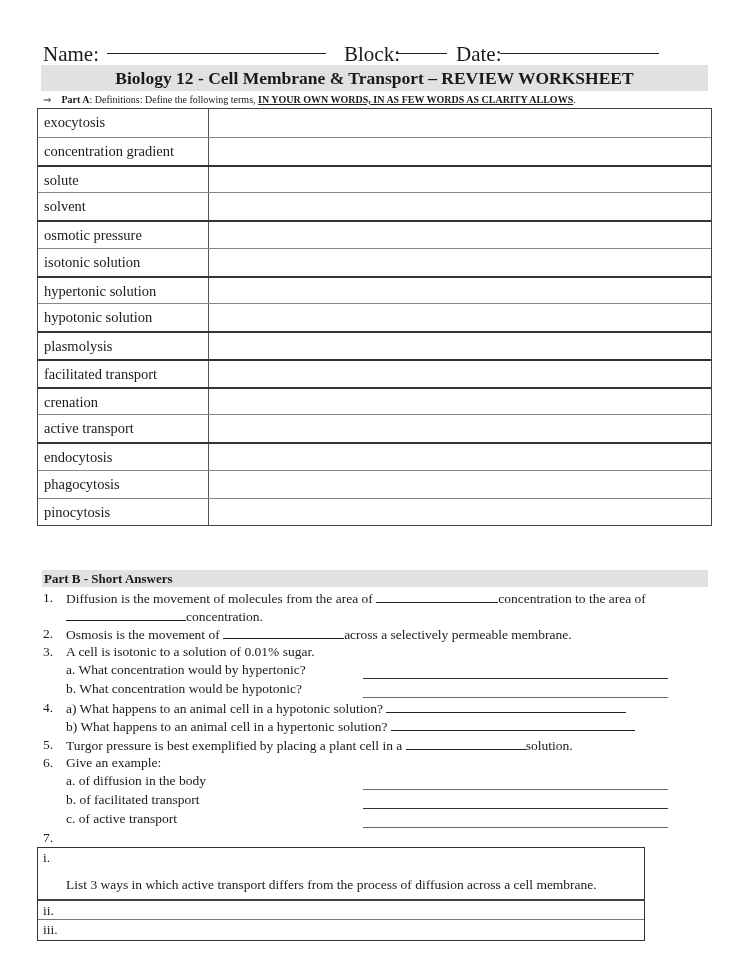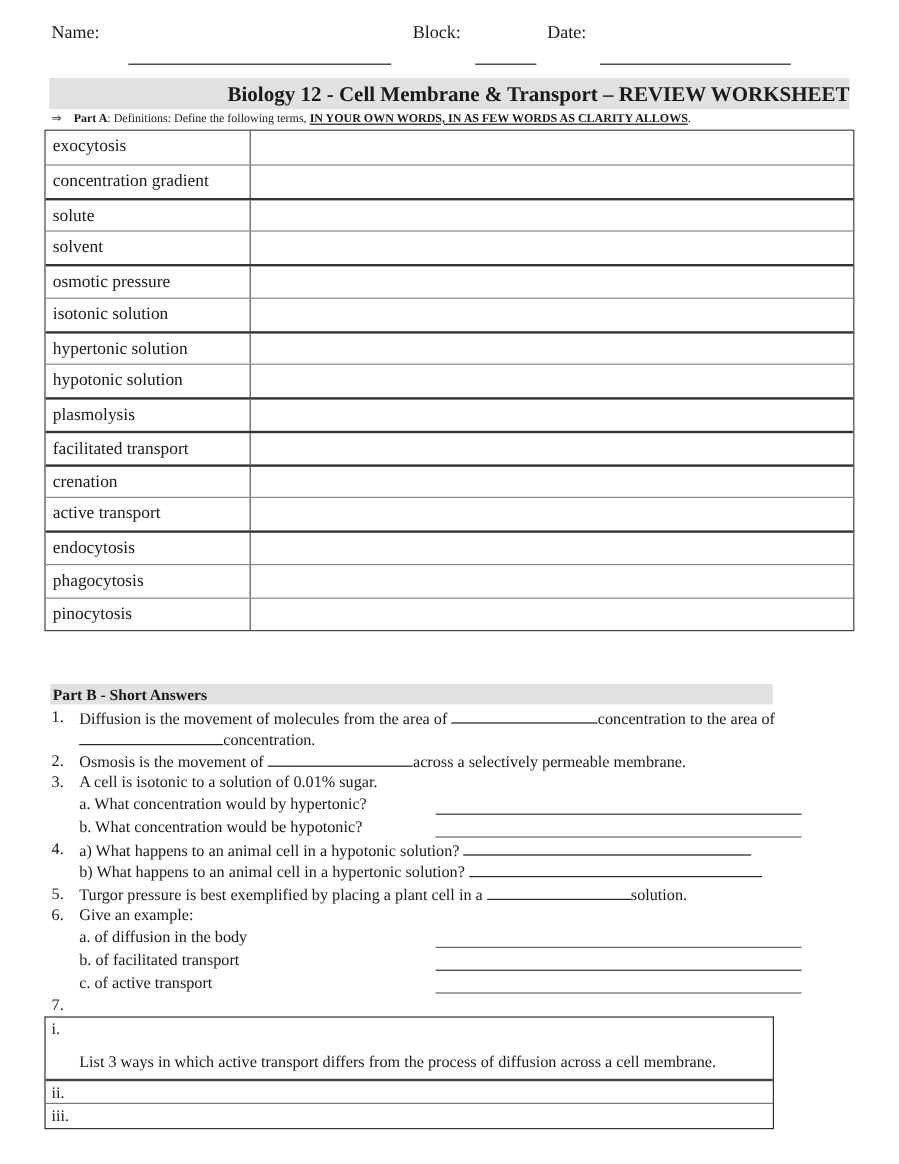--- a/index.html
+++ b/index.html
@@ -1,43 +1,43 @@
 <!DOCTYPE html>
 <html><head>
 <meta charset="utf-8">
 <style>
   html, body { margin: 0; padding: 0; background: #ffffff; }
   body { width: 749px; height: 970px; position: relative; overflow: hidden;
          font-family: "Liberation Serif", "DejaVu Serif", serif; color: #1a1a1a; }
 
   
-  .hdr-label { position: absolute; top: 18px; font-size: 15px; line-height: 20px; }
+  .hdr-label { position: absolute; top: 44px; font-size: 21px; line-height: 20px; }
   .hdr-line { position: absolute; top: 53px; height: 0; border-bottom: 1px solid #222; }
 
   
   .title-bar { position: absolute; left: 41px; top: 65px; width: 667px; height: 26px; background: #e1e1e1; }
-  .title-text { position: absolute; left: 0; right: 0; top: 3px; text-align: right;
+  .title-text { position: absolute; left: 0; right: 0; top: 3px; text-align: center;
                 font-size: 17.5px; font-weight: bold; line-height: 20px; }
 
   .parta { position: absolute; left: 43px; top: 94px; font-size: 10px; line-height: 12px; white-space: nowrap; }
   .parta .arrow { font-family: "DejaVu Sans", sans-serif; font-size: 10px; margin-right: 10px; color: #333; }
   .parta b { font-weight: bold; }
   .parta u { font-weight: bold; text-decoration: underline; }
 
   
   .def-table { position: absolute; left: 37px; top: 108px; width: 673px; border: 1px solid #444; border-collapse: collapse; }
   .def-row { display: flex; height: 27.75px; box-sizing: border-box; border-top: 1px solid #888; }
   .def-row.thick { border-top: 2px solid #333; }
   .def-row:first-child { border-top: none; }
   .def-term { width: 171px; border-right: 1px solid #555; box-sizing: border-box; padding-left: 6px;
               font-size: 14.5px; line-height: 27px; white-space: nowrap; }
   .def-answer { flex: 1; }
 
   
-  .partb-bar { position: absolute; left: 42px; top: 570px; width: 602px; height: 17px; background: #e1e1e1; }
+  .partb-bar { position: absolute; left: 42px; top: 570px; width: 666px; height: 17px; background: #e1e1e1; }
   .partb-text { position: absolute; left: 2px; top: 1px; font-size: 13px; font-weight: bold; line-height: 15px; }
 
   .q { position: absolute; font-size: 13.5px; line-height: 16px; white-space: nowrap; }
   .num { position: absolute; left: 43px; }
   .blank { display: inline-block; border-bottom: 1px solid #222; height: 12px; vertical-align: baseline; }
   .ans-line { position: absolute; height: 0; border-bottom: 1px solid #666; }
   .ans-line.dark { border-bottom: 1.5px solid #333; }
 
   
   .list-box { position: absolute; left: 37px; top: 847px; width: 608px; border: 1.5px solid #333; box-sizing: border-box; }

